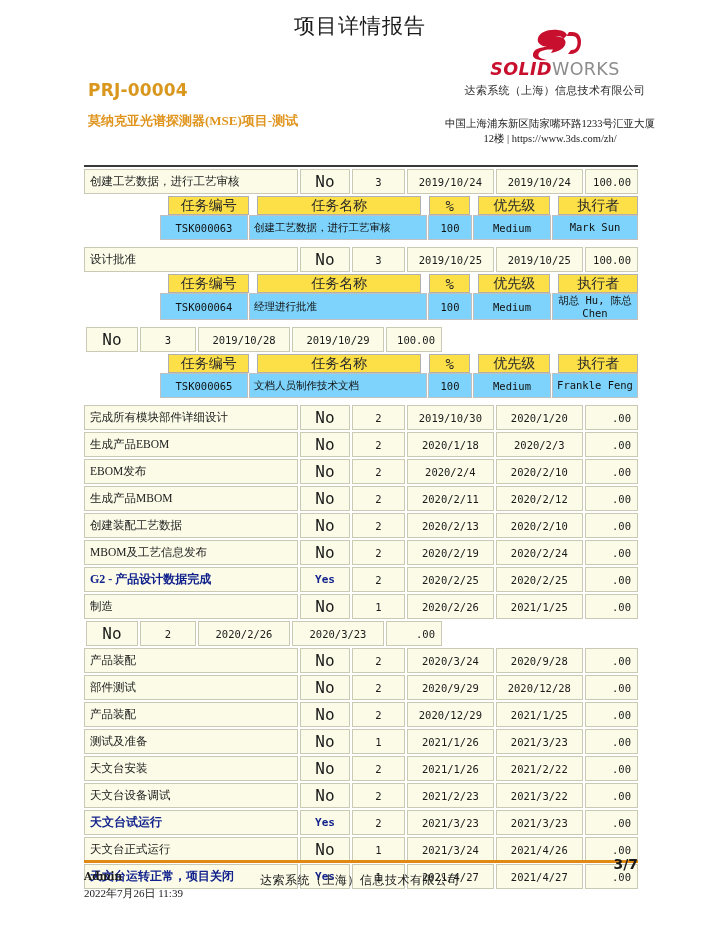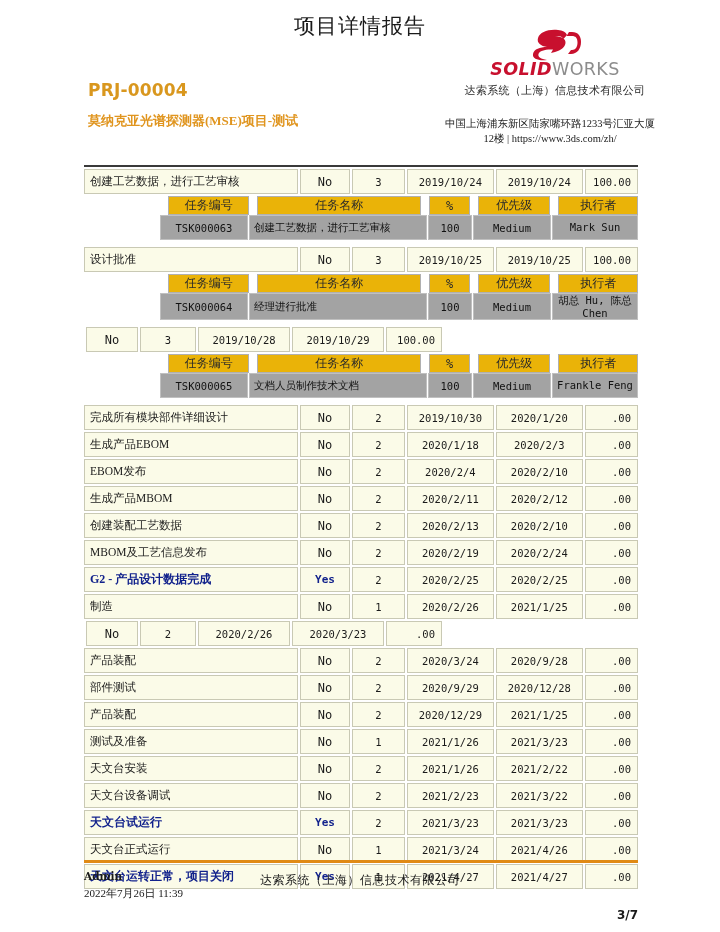--- a/index.html
+++ b/index.html
@@ -117,21 +117,21 @@
     align-items: center;
     font-size: 11.5px;
     color: #1a1a1a;
     padding: 0 5px;
     min-width: 0;
     overflow: hidden;
     white-space: nowrap;
   }
   .c-name   { width: 228px; justify-content: flex-start; }
   .c-flag   { width: 52px;  justify-content: center; margin-left: 2px;
-              font-family: "DejaVu Sans Mono", "Liberation Mono", monospace; font-size: 12px; }
+              font-family: "DejaVu Sans Mono", "Liberation Mono", monospace; font-size: 16px; }
   .c-pri    { width: 56px;  justify-content: center; margin-left: 2px;
               font-family: "DejaVu Sans Mono", "Liberation Mono", monospace; font-size: 10.5px; }
   .c-start  { width: 92px;  justify-content: center; margin-left: 2px;
               font-family: "DejaVu Sans Mono", "Liberation Mono", monospace; font-size: 10.5px; }
   .c-end    { width: 92px;  justify-content: center; margin-left: 2px;
               font-family: "DejaVu Sans Mono", "Liberation Mono", monospace; font-size: 10.5px; }
   .c-pct    { width: 56px;  justify-content: flex-end; margin-left: 2px; padding-right: 6px;
               font-family: "DejaVu Sans Mono", "Liberation Mono", monospace; font-size: 10.5px; }
 
   
@@ -157,29 +157,29 @@
   .sub-body { min-height: 25px; }
   .s-cell {
     display: flex;
     align-items: center;
     font-size: 10.5px;
     padding: 0 4px;
     min-width: 0;
     overflow: hidden;
   }
   .sub-head .s-cell {
-    background: #eab308;
+    background: #fde047;
     border: 1px solid #b0b0b0;
     color: #2a2a2a;
     justify-content: center;
-    font-size: 12px;
+    font-size: 14px;
     margin-left: 8px;
   }
   .sub-body .s-cell {
-    background: #a3a3a3;
+    background: #7dd3fc;
     border: 1px solid #c0c0c0;
     color: #111;
   }
   .s-id   { width: 88px;  justify-content: center;
             font-family: "DejaVu Sans Mono", "Liberation Mono", monospace; }
   .s-name { width: 178px; margin-left: 1px; justify-content: flex-start; }
   .s-pct  { width: 44px;  margin-left: 1px; justify-content: center;
             font-family: "DejaVu Sans Mono", "Liberation Mono", monospace; }
   .s-pri  { width: 78px;  margin-left: 1px; justify-content: center;
             font-family: "DejaVu Sans Mono", "Liberation Mono", monospace; }
@@ -210,22 +210,22 @@
   }
   .foot-center {
     position: absolute;
     top: 872px; left: 0; right: 0;
     text-align: center;
     font-size: 12px;
     letter-spacing: 0.5px;
   }
   .foot-right {
     position: absolute;
-    top: 908px; right: 82px;
-    font-size: 12px;
+    top: 856px; right: 82px;
+    font-size: 14px;
     font-weight: bold;
     font-family: "DejaVu Sans", "Liberation Sans", sans-serif;
   }
 </style>
 </head>
 <body>
 
 <div class="doc-title">项目详情报告</div>
 
 <div class="logo-block">

